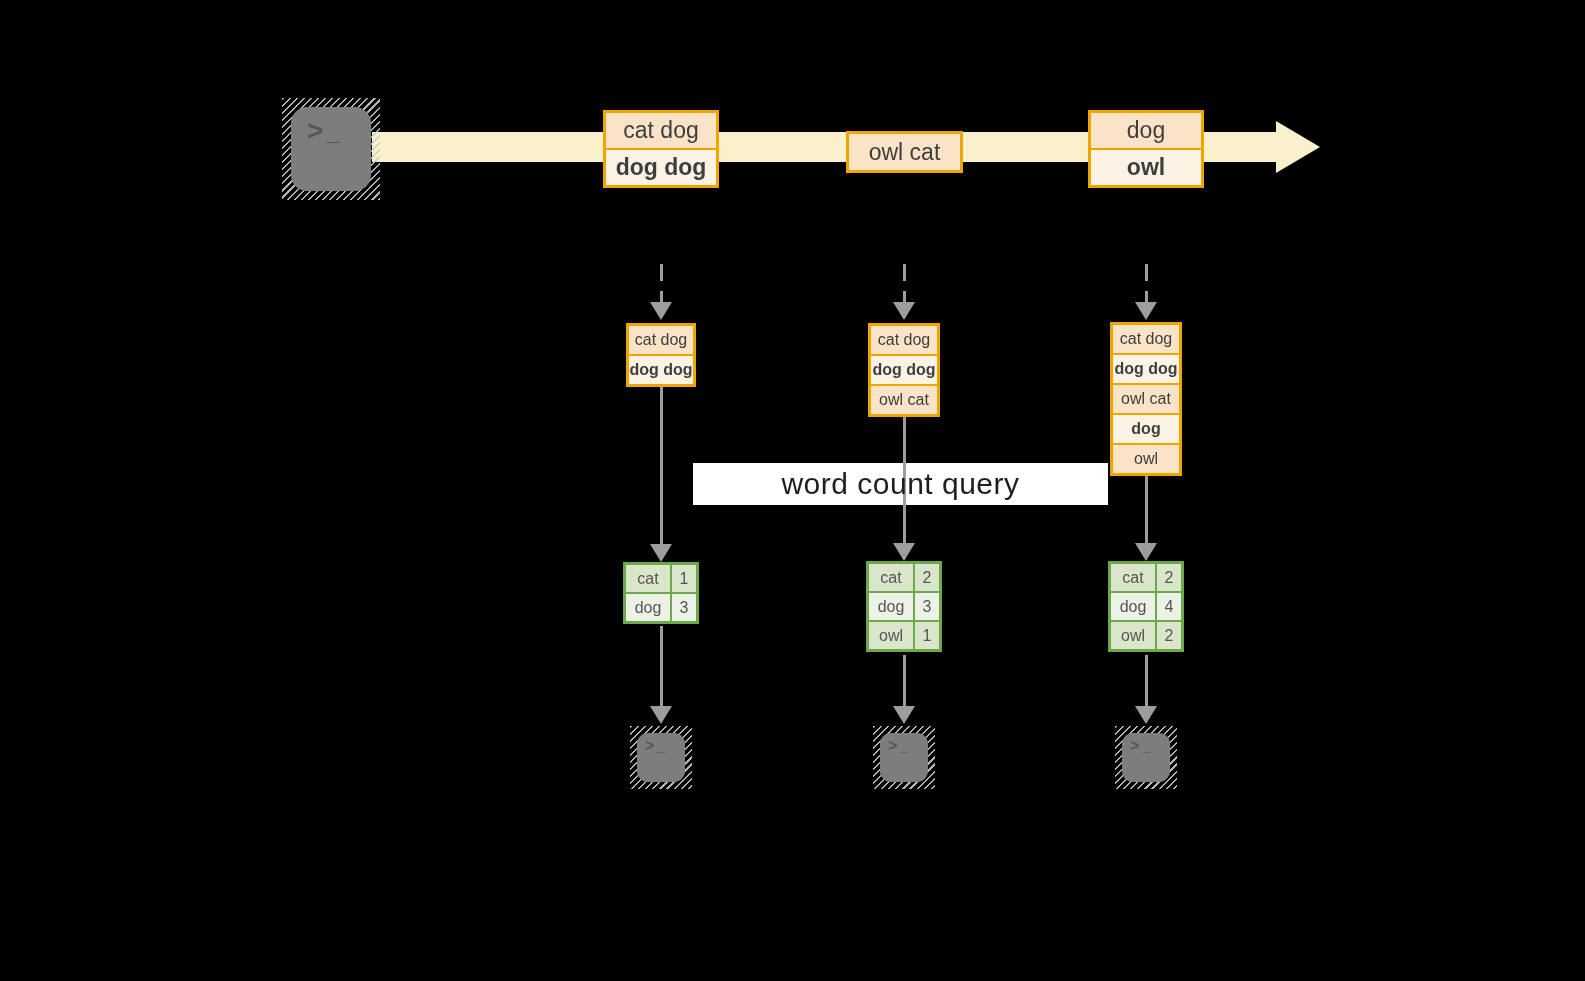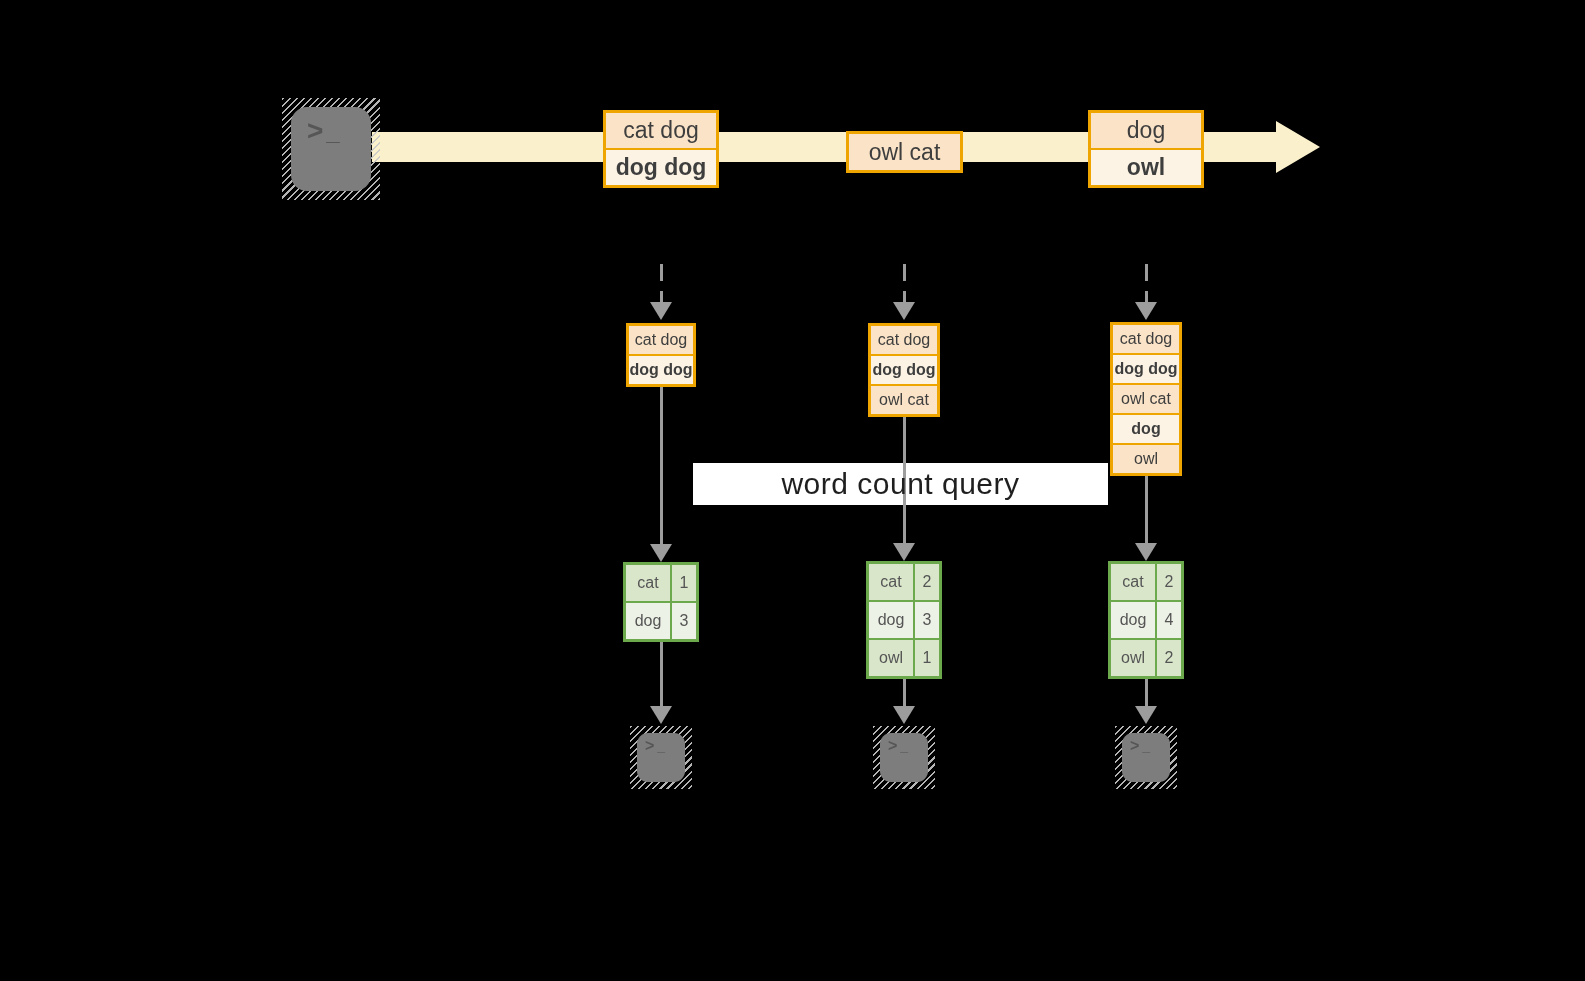--- a/index.html
+++ b/index.html
@@ -20,21 +20,21 @@
   .obox.stack{z-index:6;}
   .orow{display:flex;align-items:center;justify-content:center;color:#3e3e3e;white-space:nowrap;}
   .orow.big{height:35px;font-size:23px;}
   .orow.mid{height:36px;font-size:23px;}
   .orow.small{height:28px;font-size:16px;}
   .peach{background:#fae3c7;}
   .cream{background:#fcf3e4;font-weight:bold;}
   
   .gtable{position:absolute;z-index:6;background:#6ca84c;padding:3px;display:grid;
     grid-template-columns:44px 24px;gap:2px;box-sizing:border-box;}
-  .gcell{height:36px;display:flex;align-items:center;justify-content:center;
+  .gcell{height:27px;display:flex;align-items:center;justify-content:center;
     font-size:16px;color:#555555;}
   .sage{background:#d9e6ca;}
   .pale{background:#edf2e6;}
   
   .varrow{position:absolute;z-index:4;width:22px;display:flex;flex-direction:column;align-items:center;}
   .vline{width:3px;background:#9d9d9d;}
   .vline.dashed{background:repeating-linear-gradient(to bottom,#9d9d9d 0 17px,transparent 17px 27px);}
   .vhead{width:0;height:0;border-left:11px solid transparent;border-right:11px solid transparent;
     border-top:18px solid #9d9d9d;}
   

